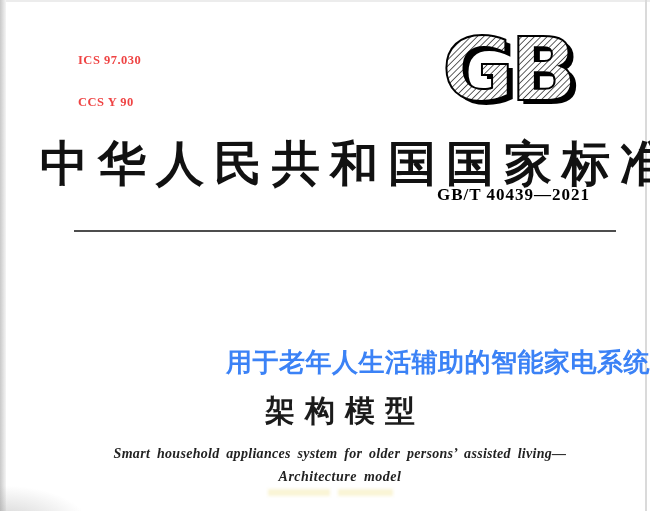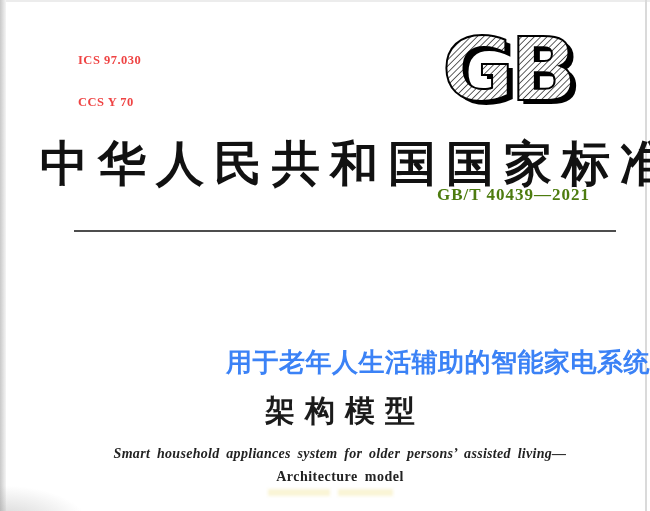--- a/index.html
+++ b/index.html
@@ -64,21 +64,21 @@
     text-indent: 10px;
     white-space: nowrap;
     color: #111;
   }
   .std-number {
     position: absolute; top: 185px; right: 60px;
     font-family: "Liberation Serif", serif;
     font-weight: bold;
     font-size: 17px;
     letter-spacing: 1px;
-    color: #4d7c0f;
+    color: #000000;
   }
   .rule {
     position: absolute; top: 230px; left: 44px; right: 34px; height: 2px;
     background: #4d4d4d;
   }
   .title-zh-1 {
     position: absolute; top: 345px; left: 0; width: 100%;
     text-align: right;
     font-family: "Liberation Sans", sans-serif;
     font-weight: bold;
@@ -112,37 +112,38 @@
   }
   .title-en-2 {
     position: absolute; top: 469px; left: 0; width: 100%;
     text-align: center;
     font-family: "Liberation Serif", serif;
     font-weight: bold;
     font-size: 14px;
     letter-spacing: 0.5px;
     word-spacing: 3px;
     color: #222;
+    font-style: italic;
   }
 </style>
 </head>
 <body>
 
 <div class="page">
 
   <div class="edge-top"></div>
   <div class="edge-left"></div>
   <div class="edge-right"></div>
   <div class="corner-shadow"></div>
 
   <div class="content">
 
     <div class="ics-block" style="color: #ef4444;">
       <div>ICS 97.030</div>
-      <div>CCS Y 70</div>
+      <div>CCS Y 90</div>
     </div>
 
     <svg class="gb-logo" viewBox="0 0 140 74" xmlns="http://www.w3.org/2000/svg" aria-hidden="true">
       <defs>
         <pattern id="hatch" width="4.5" height="4.5" patternUnits="userSpaceOnUse" patternTransform="rotate(45)">
           <rect width="4.5" height="4.5" fill="#ffffff"></rect>
           <line x1="0" y1="0" x2="0" y2="4.5" stroke="#1a1a1a" stroke-width="1.4"></line>
         </pattern>
       </defs>
       <text x="6" y="70" font-family="'DejaVu Sans', sans-serif" font-weight="bold" font-size="88" letter-spacing="-4" fill="#000000">GB</text>

